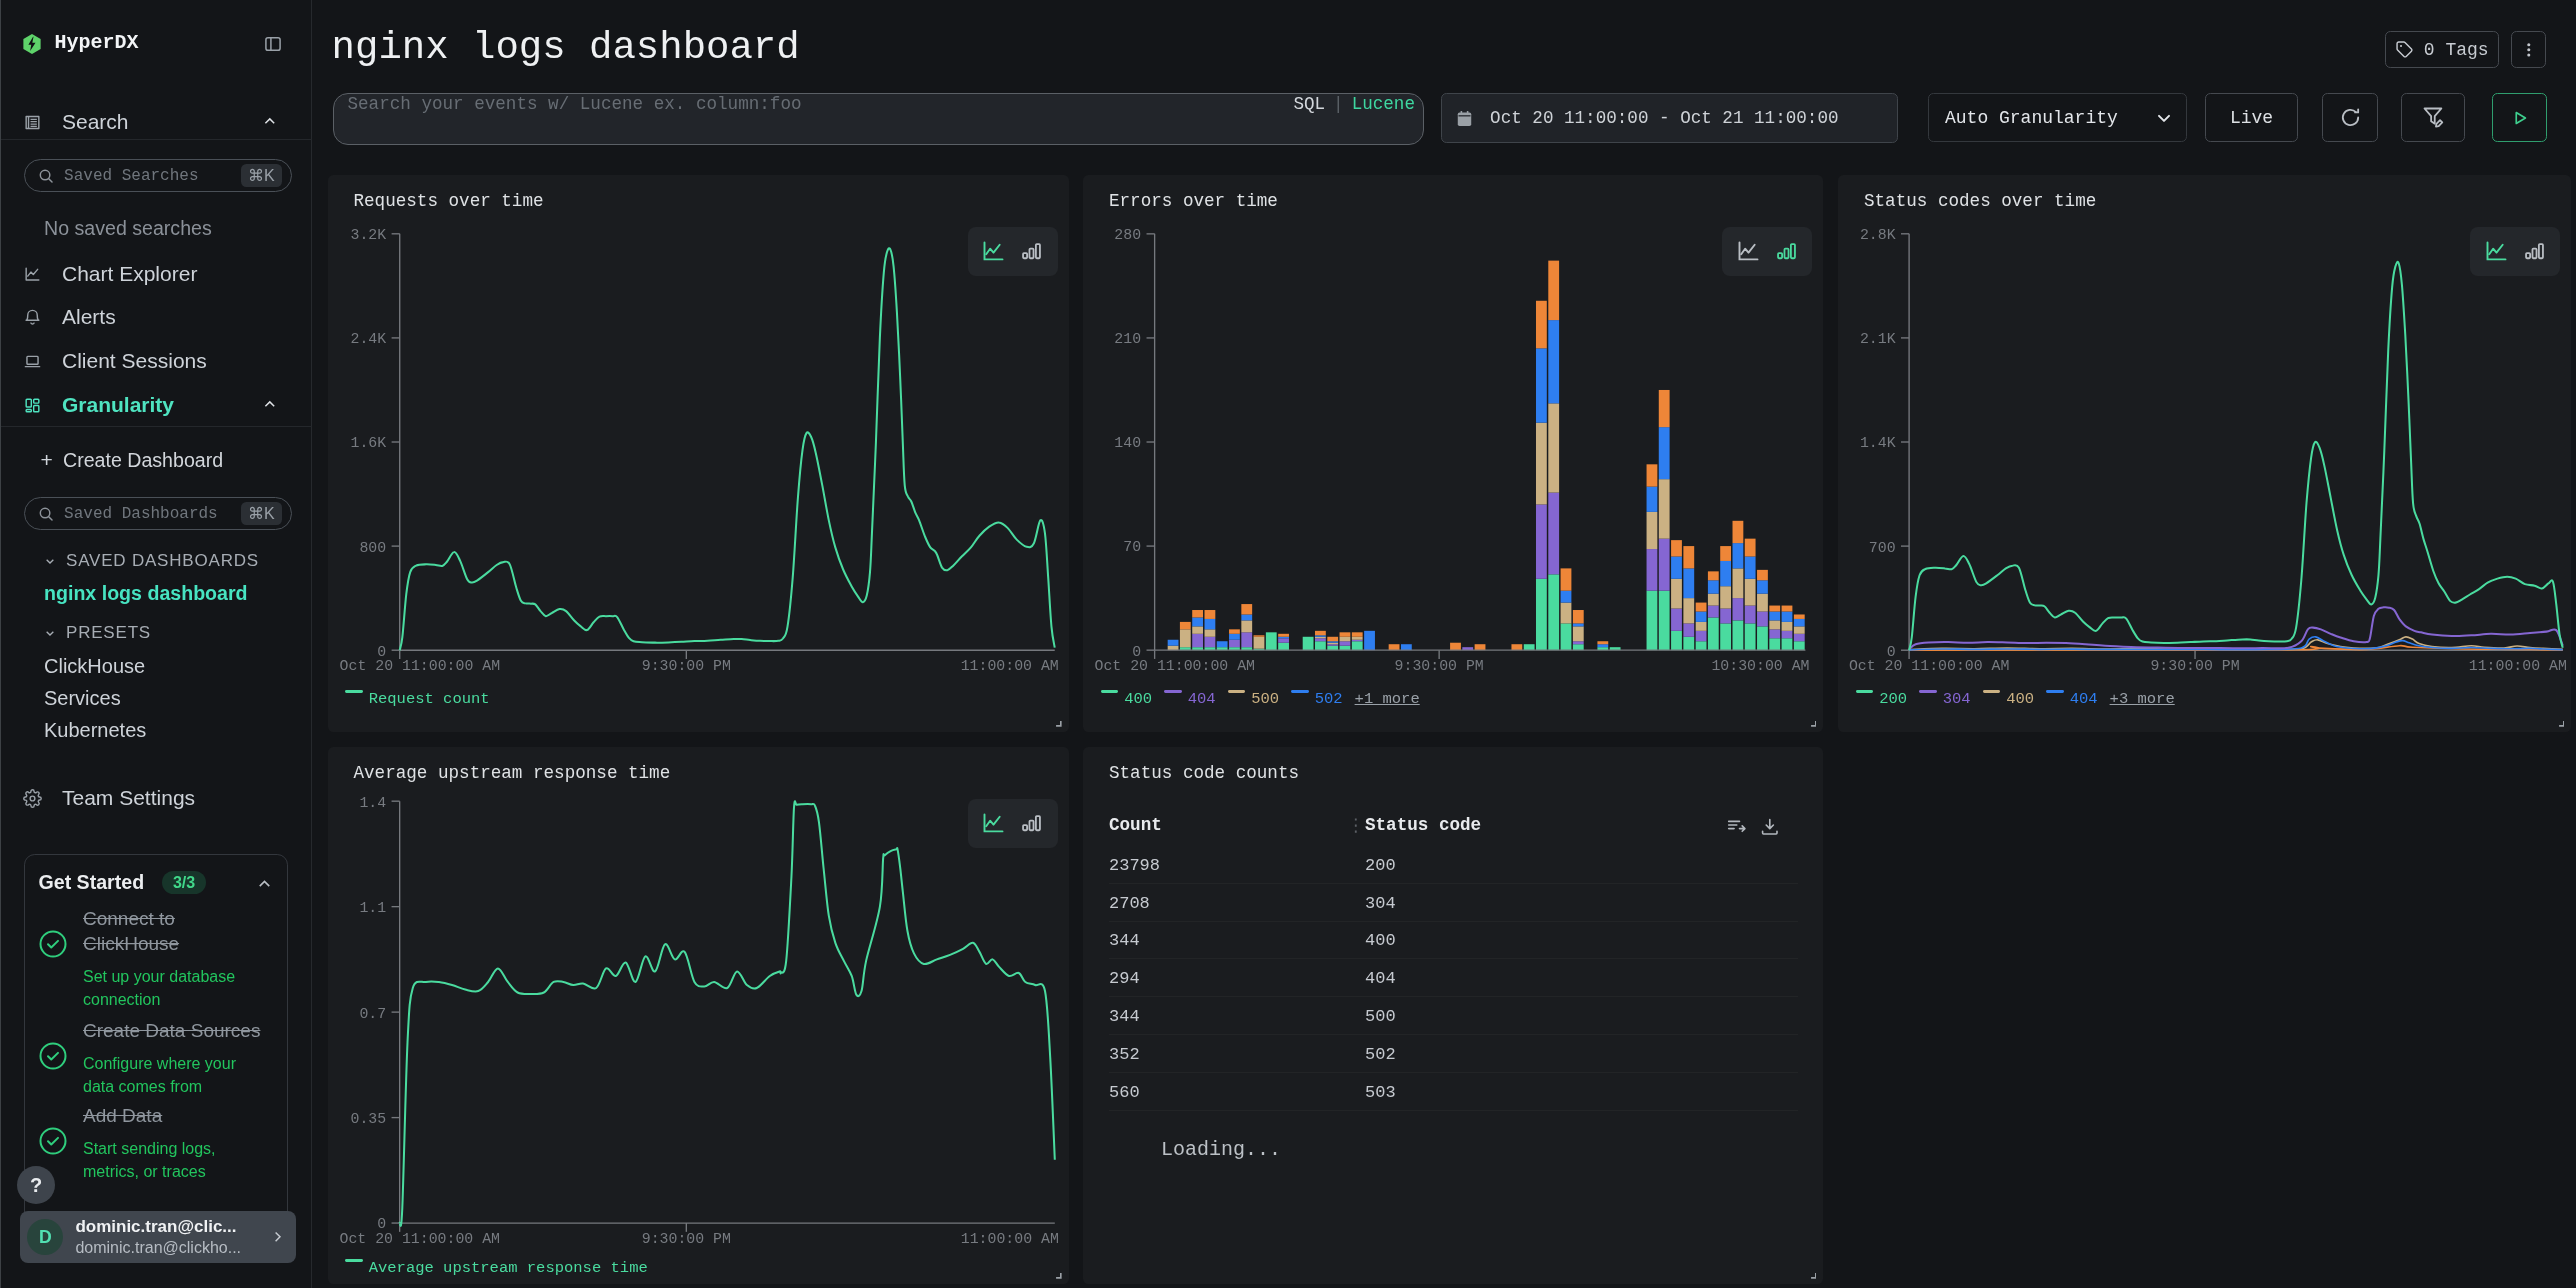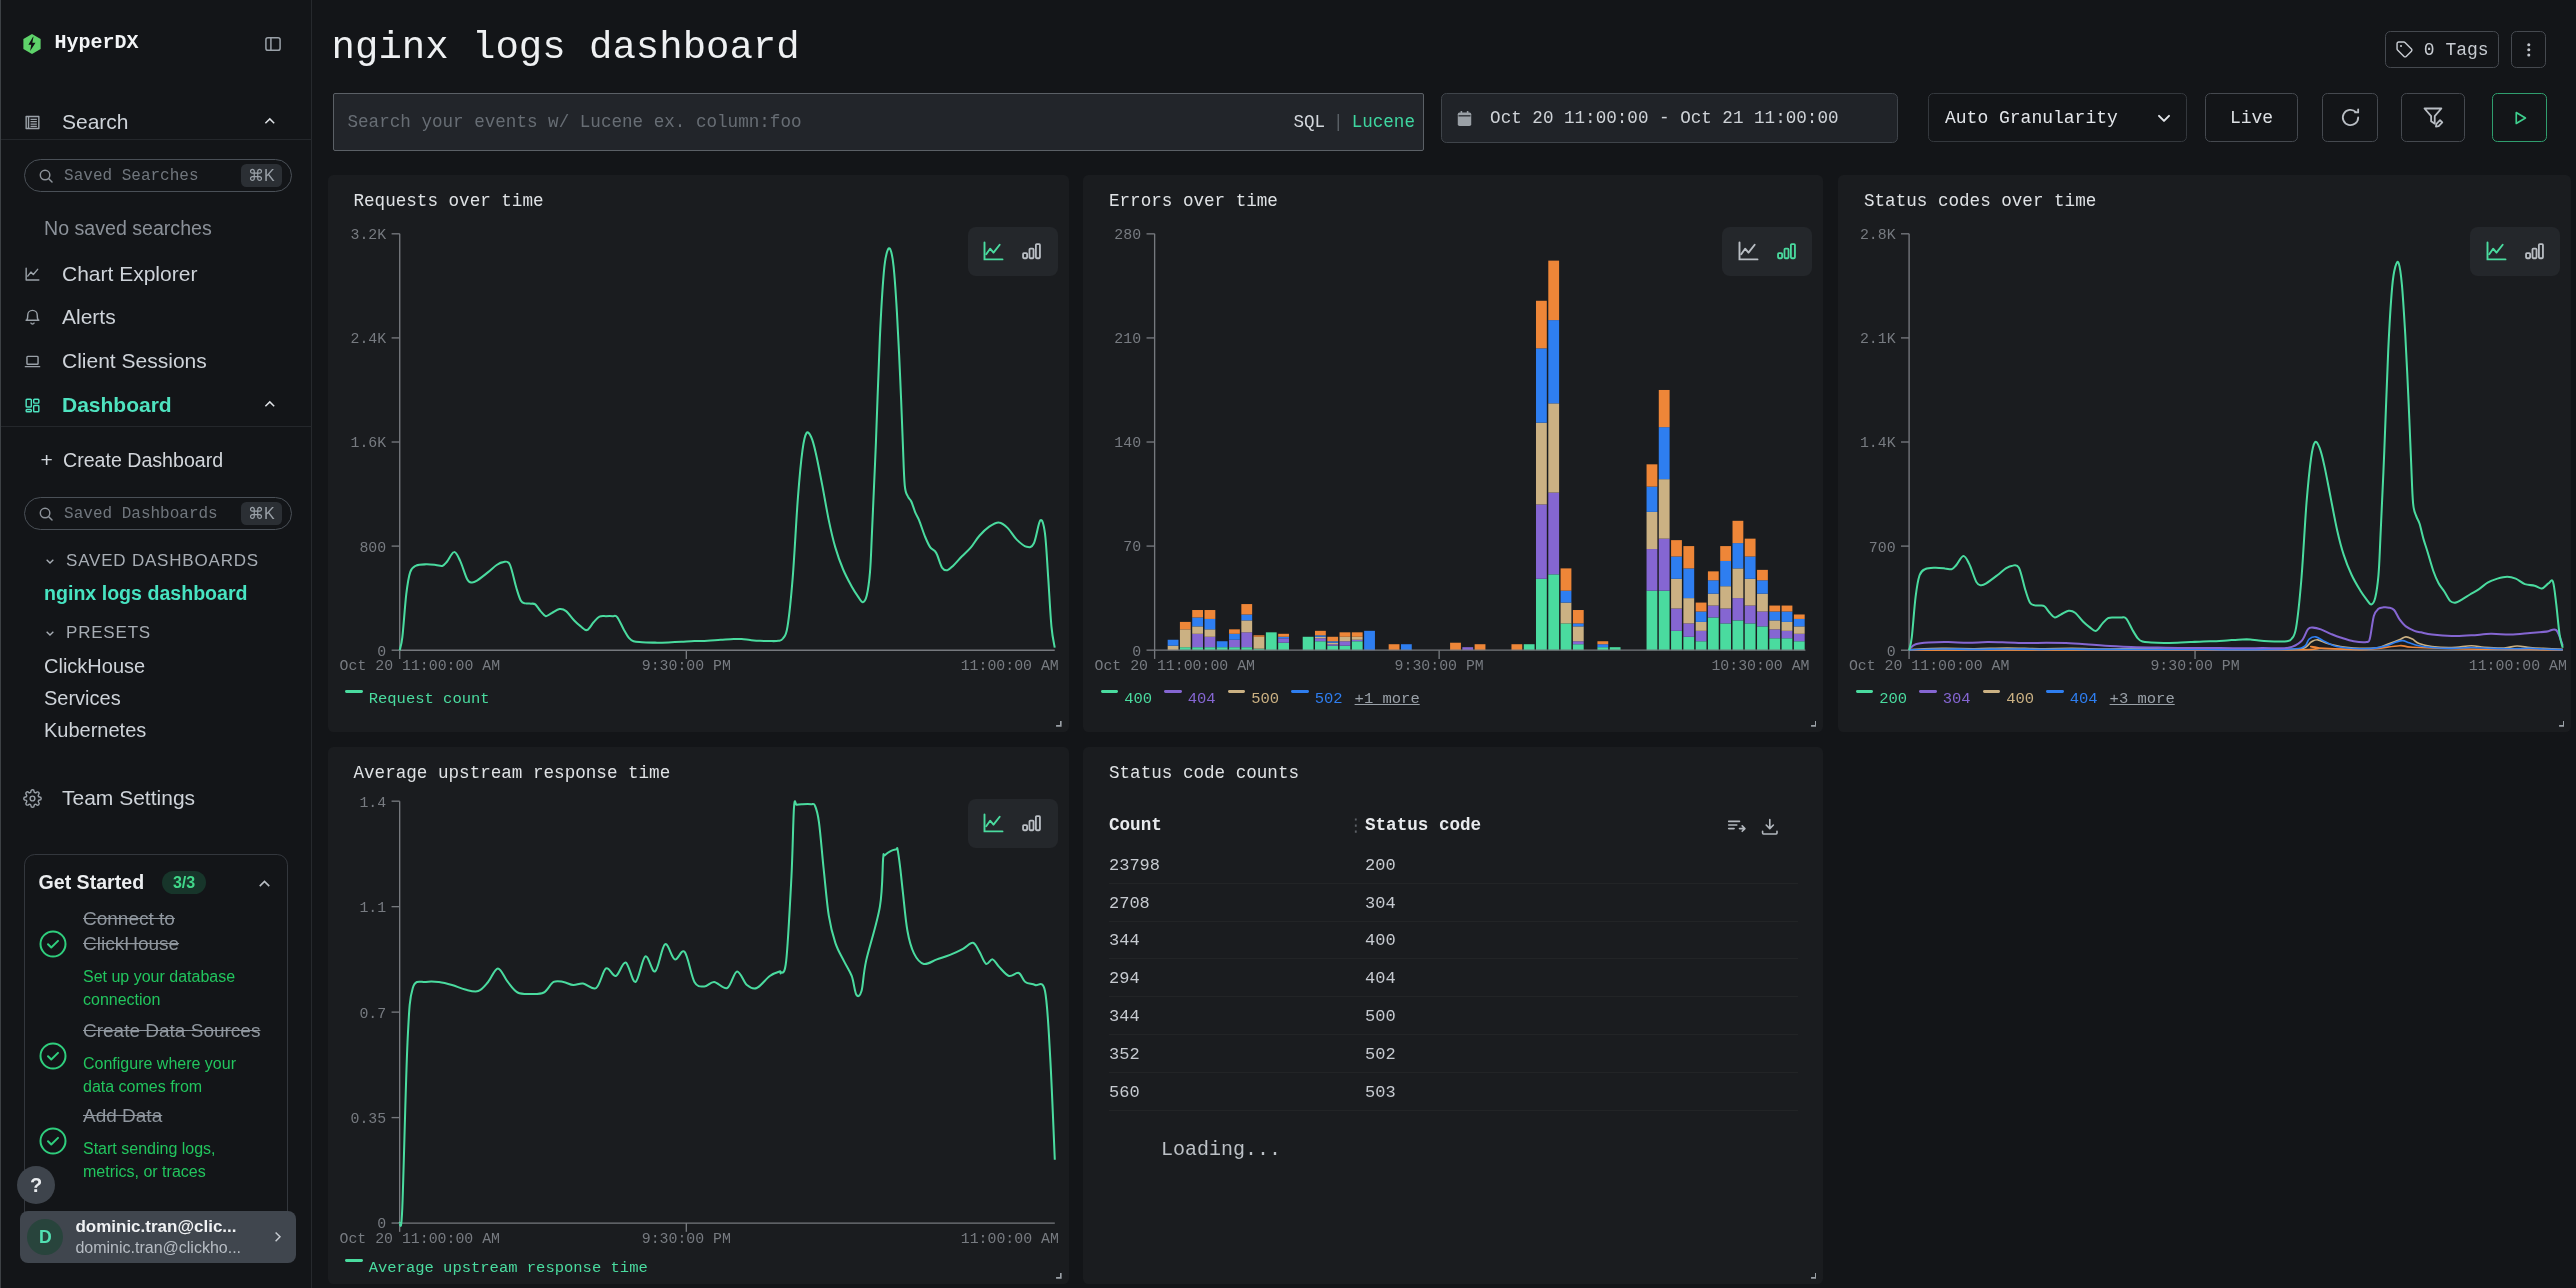--- a/index.html
+++ b/index.html
@@ -31,21 +31,21 @@
 .uchip{position:absolute;left:19px;top:1211px;width:276px;height:52px;background:#40464e;border-radius:8px;display:flex;align-items:center;padding:0 9.5px 0 7.4px;gap:12px}
 .uava{width:36px;height:36px;border-radius:50%;background:#28443c;color:#52e0b2;font-weight:700;font-size:17.6px;display:flex;align-items:center;justify-content:center}
 .utx{flex:1}
 .un{font-size:17px;font-weight:700;color:#f0f2f4}
 .ue{font-size:16px;color:#b6bcc3;margin-top:1.4px}
 .main{position:absolute;left:312px;top:0;width:2264px;height:1288px}
 .h1{position:absolute;left:19.6px;top:26px;font-family:"Liberation Mono",monospace;font-size:39px;color:#eef0f2}
 .btn{position:absolute;top:31px;height:37px;border:1.4px solid #45494f;border-radius:5.4px;display:flex;align-items:center;justify-content:center;gap:9.5px;font-family:"Liberation Mono",monospace;font-size:18px;color:#c8ccd2}
 .btn.tags{left:2073px;width:114px}
 .btn.dots{left:2199px;width:35px;font-size:20px;color:#b9bec4}
-.searchbox{position:absolute;left:21px;top:93px;width:1091px;height:58px;background:#22252a;border:1.4px solid #5b6066;border-radius:2px;display:flex;align-items:center;padding:0 8px 0 13.5px}
+.searchbox{position:absolute;left:21px;top:93px;width:1091px;height:52px;background:#22252a;border:1.4px solid #5b6066;border-radius:15px;display:flex;padding:0 8px 0 13.5px}
 .sph{font-family:"Liberation Mono",monospace;font-size:17.6px;color:#676d74;flex:1}
 .sqlx{font-family:"Liberation Mono",monospace;font-size:17.6px}
 .daterange{position:absolute;left:1129px;top:93px;width:457px;height:50px;background:#202328;border:1.4px solid #3f444a;border-radius:5.4px;display:flex;align-items:center;gap:17.6px;padding:0 0 0 13.5px;font-family:"Liberation Mono",monospace;font-size:17.6px;color:#ced2d7}
 .gran{position:absolute;left:1616px;top:93px;width:259px;height:49px;border:1.4px solid #34383d;border-radius:5.4px;display:flex;align-items:center;justify-content:space-between;padding:0 12px 0 16px;font-family:"Liberation Mono",monospace;font-size:18px;color:#e3e6ea}
 .ctl{position:absolute;top:93px;height:49px;border:1.4px solid #45494f;border-radius:5.4px;display:flex;align-items:center;justify-content:center}
 .ctl.live{left:1893px;width:93px;font-family:"Liberation Mono",monospace;font-size:18px;color:#dde0e4}
 .ctl.play{border-color:#2f9e6e}
 .panel{position:absolute;background:#1a1c1f;border-radius:5.4px}
 .ptitle{position:absolute;left:26px;top:16px;font-family:"Liberation Mono",monospace;font-size:17.6px;color:#dfe2e5}
 .toggle{position:absolute;right:10.8px;top:52px;width:90px;height:49px;background:#24272b;border-radius:8px;display:flex;align-items:center;justify-content:center;gap:10.8px}
@@ -120,21 +120,21 @@
       </svg>
       <span style="color:#ced3d9;">Client Sessions</span>
     </div>
 <div class="nav" style="top:393px">
       <svg width="19" height="19" viewBox="0 0 24 24" fill="none" stroke="#4fe3c0" stroke-width="1.8" stroke-linejoin="round">
         <rect x="4" y="4" width="6.5" height="10" rx="1"></rect>
         <rect x="13.5" y="4" width="6.5" height="5" rx="1"></rect>
         <rect x="13.5" y="12" width="6.5" height="8" rx="1"></rect>
         <rect x="4" y="17" width="6.5" height="3" rx="1"></rect>
       </svg>
-      <span style="color:#4fe3c0;font-weight:700">Dashboard</span>
+      <span style="color:#4fe3c0;font-weight:700">Granularity</span>
       <svg class="chev" width="17.6" height="17.6" viewBox="0 0 24 24" fill="none" stroke="#dfe2e6" stroke-width="2">
         <path d="m6 14 6-6 6 6"></path>
       </svg>
     </div>
 <div class="sdiv" style="top:426px"></div>
 <div class="nav" style="top:448px;left:39px;gap:9.5px">
       <span class="plus">+</span>
       <span style="color:#d2d6db;font-size:19.6px">Create Dashboard</span>
     </div>
 <div class="pill" style="top:497px">

